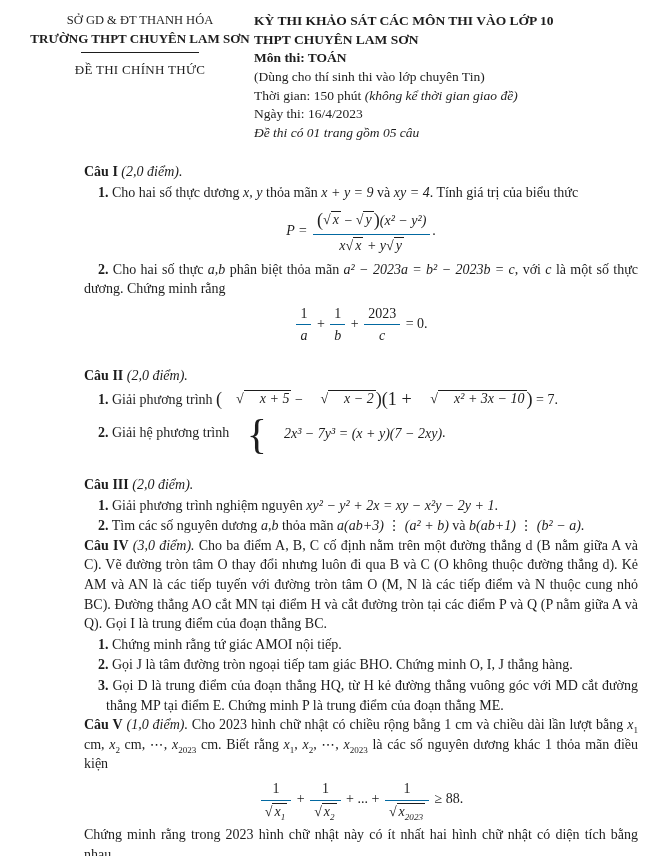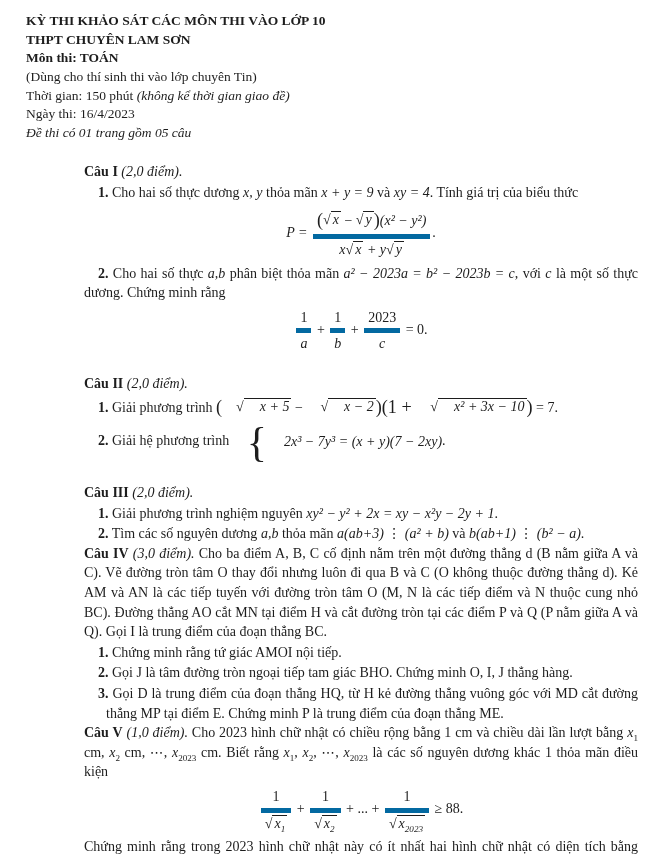--- a/index.html
+++ b/index.html
@@ -27,38 +27,44 @@
   .cau-head b{font-weight:bold;}
   .cau-head i,.pts{font-style:italic;}
   .item{text-indent:14px;margin-top:1px;}
   .item-hang{padding-left:22px;text-indent:-8px;margin-top:1px;}
   .no{font-weight:bold;}
   .m{font-style:italic;}
   sub{font-size:.65em;line-height:0;}
   
   .eq{text-align:center;margin:5px 0 4px 0;text-indent:0;}
   .frac{display:inline-block;vertical-align:middle;text-align:center;margin:0 2px;}
-  .frac .num{display:block;border-bottom:5px solid #0369a1;padding:0 4px 1px 4px;}
+  .frac .num{display:block;border-bottom:1px solid #0369a1;padding:0 4px 1px 4px;}
   .frac .den{display:block;padding:1px 4px 0 4px;}
   .sqrt{white-space:nowrap;}
   .sqrt .sg{display:inline-block;}
   .sqrt .rad{display:inline-block;border-top:1px solid #1d1d1d;padding:0 2px;line-height:1.15;font-style:italic;}
   .bp{font-size:1.3em;vertical-align:-.08em;}
   .sys{display:inline-flex;align-items:center;vertical-align:middle;}
   .sys .br{font-size:42px;line-height:1;font-weight:300;margin-right:3px;}
   .sys .rows{display:inline-flex;flex-direction:column;text-align:left;line-height:1.55;gap:38px;}
   
   .het{text-align:center;margin-top:10px;font-size:14px;}
 </style>
 </head>
 <body>
 
 <div class="page">
 
   <div class="header">
+    <div class="header-left">
+      <div class="hl1">SỞ GD &amp; ĐT THANH HÓA</div>
+      <div class="hl2">TRƯỜNG THPT CHUYÊN LAM SƠN</div>
+      <div class="h-rule"></div>
+      <div class="hl3">ĐỀ THI CHÍNH THỨC</div>
+    </div>
     <div class="header-right">
       <div class="hr-line hr-bold">KỲ THI KHẢO SÁT CÁC MÔN THI VÀO LỚP 10</div>
       <div class="hr-line hr-bold">THPT CHUYÊN LAM SƠN</div>
       <div class="hr-line hr-bold">Môn thi: TOÁN</div>
       <div class="hr-line">(Dùng cho thí sinh thi vào lớp chuyên Tin)</div>
       <div class="hr-line"><span>Thời gian: 150 phút </span><span class="hr-it">(không kể thời gian giao đề)</span></div>
       <div class="hr-line">Ngày thi: 16/4/2023</div>
       <div class="hr-line hr-it">Đề thi có 01 trang gồm 05 câu</div>
     </div>
   </div>

